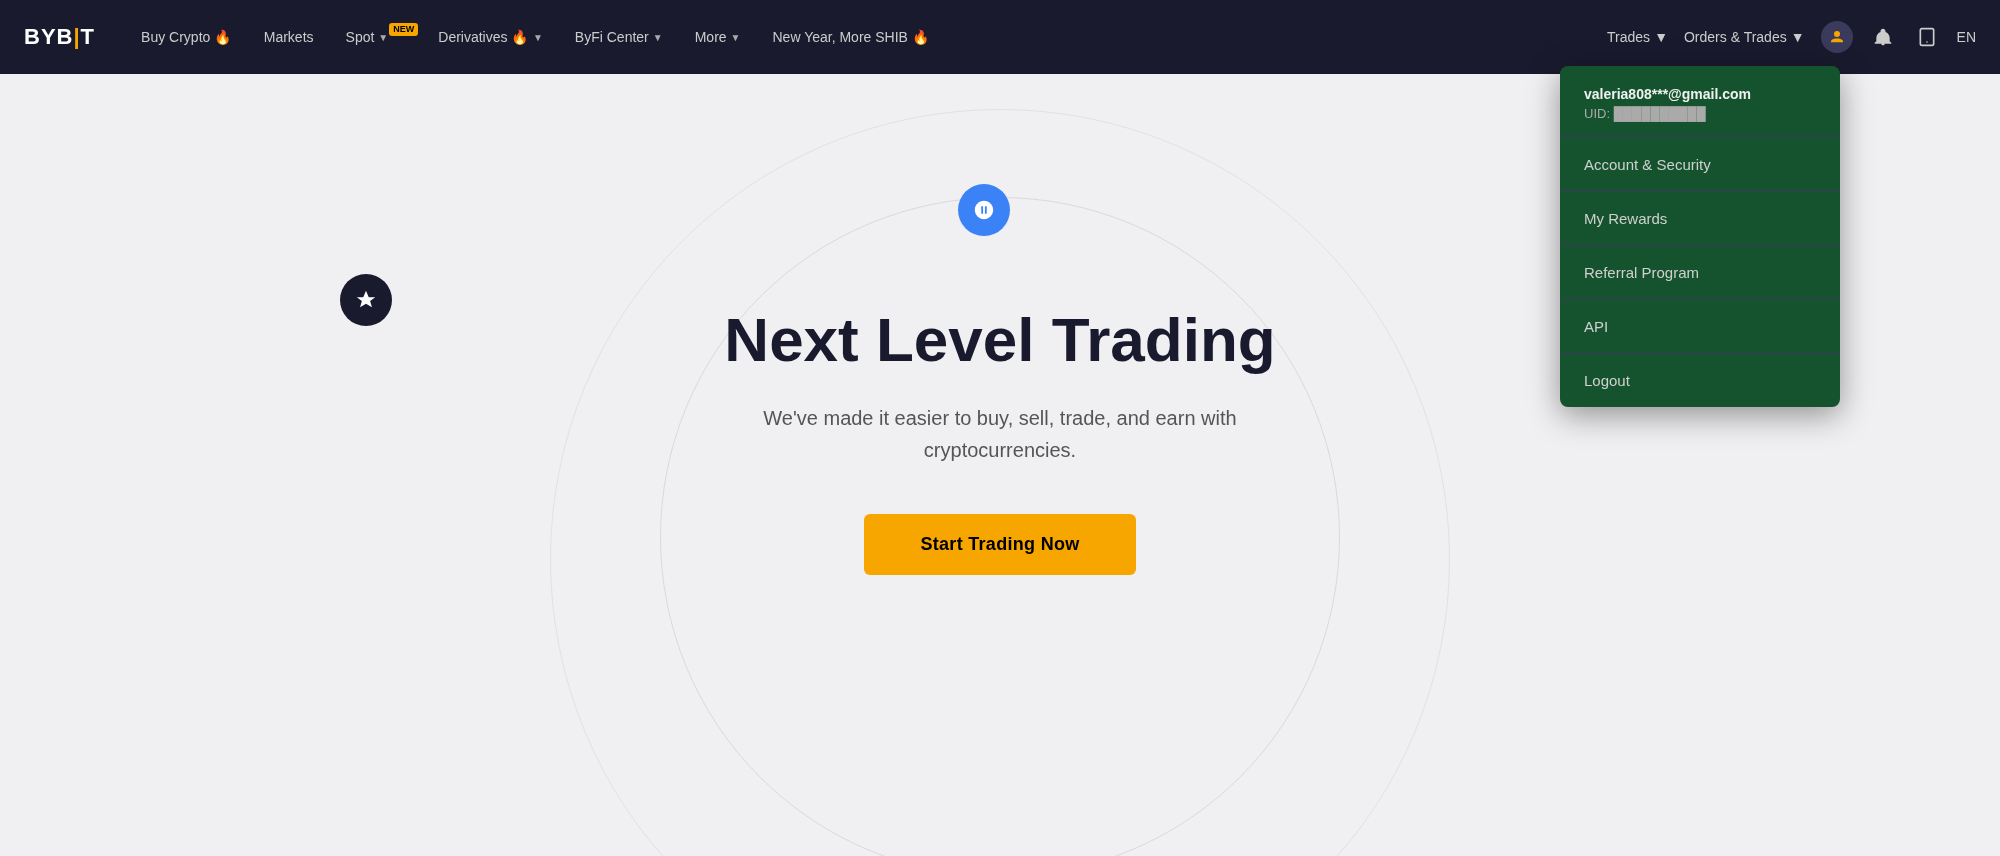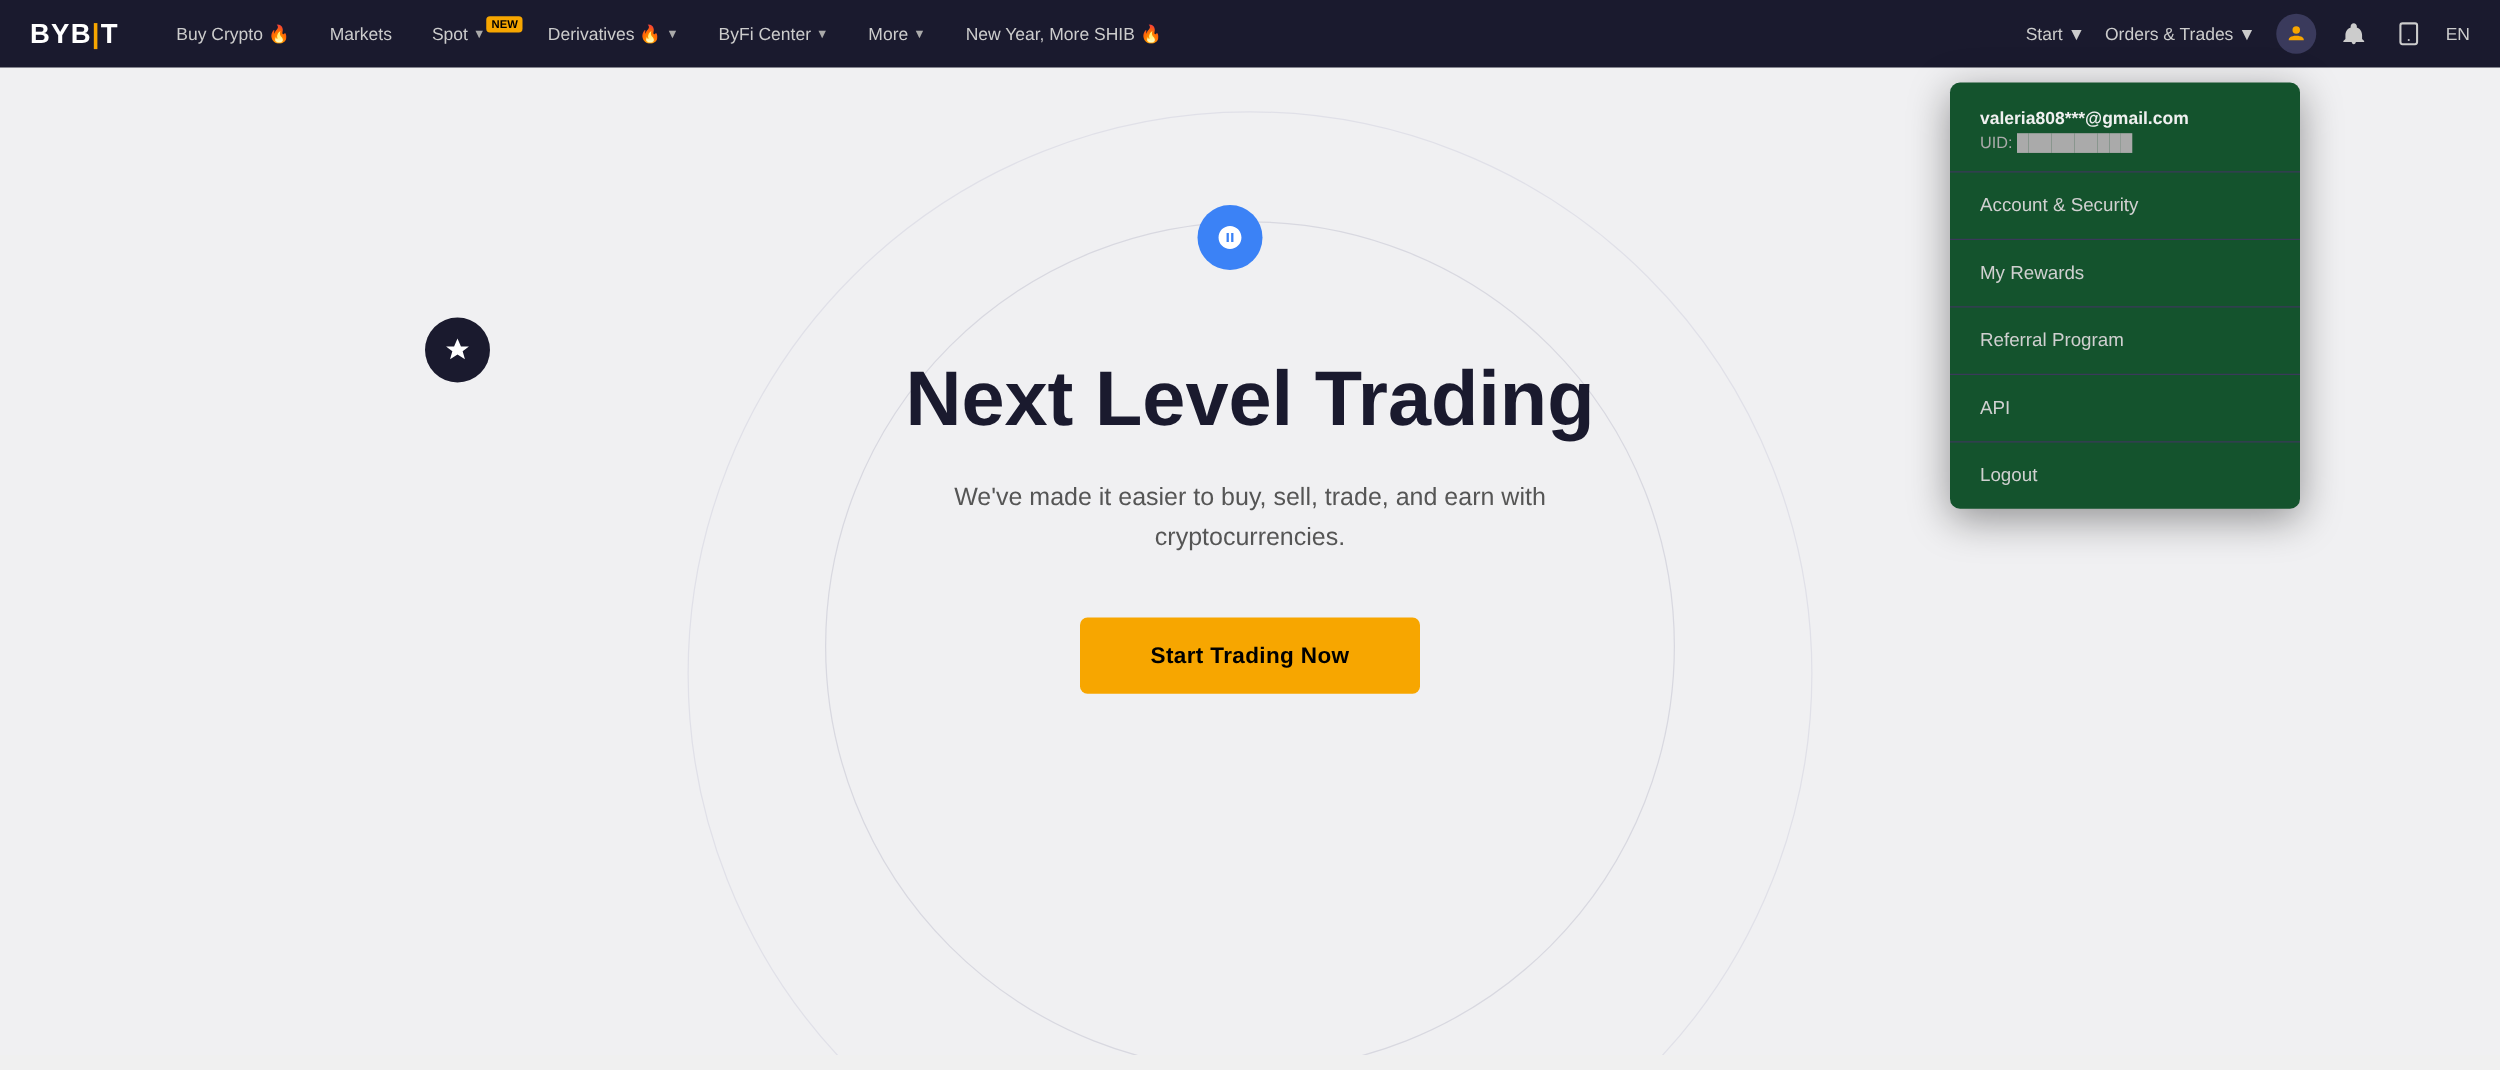--- a/index.html
+++ b/index.html
@@ -1,21 +1,21 @@
 <!DOCTYPE html>
 <html><head>
   <meta charset="utf-8">
   <style>
     * { margin: 0; padding: 0; box-sizing: border-box; }
     body { font-family: -apple-system, BlinkMacSystemFont, 'Segoe UI', sans-serif; background: #f0f0f0; width: 2000px; min-height: 856px; overflow-x: hidden; }
 
     
     .navbar {
       width: 100%;
-      height: 54px;
+      height: 74px;
       background: #1a1a2e;
       display: flex;
       align-items: center;
       padding: 0 24px;
       position: relative;
       z-index: 100;
     }
     .logo {
       color: white;
       font-size: 22px;
@@ -263,21 +263,21 @@
       <span class="chevron">▼</span>
     </div>
     <div class="nav-item">
       <span>New Year, More SHIB</span>
       <span class="fire shib-text">🔥</span>
     </div>
   </div>
 
   <div class="nav-right">
     <div class="nav-right-item">
-      <span>Start</span>
+      <span>Trades</span>
       <span class="chevron">▼</span>
     </div>
     <div class="nav-right-item">
       <span>Orders &amp; Trades</span>
       <span class="chevron">▼</span>
     </div>
     <div class="user-icon-btn">
       <svg width="18" height="18" viewBox="0 0 24 24" fill="currentColor">
           <circle cx="12" cy="8" r="4"></circle>
           <path d="M12 14c-6 0-8 2.5-8 4v1h16v-1c0-1.5-2-4-8-4z"></path>

